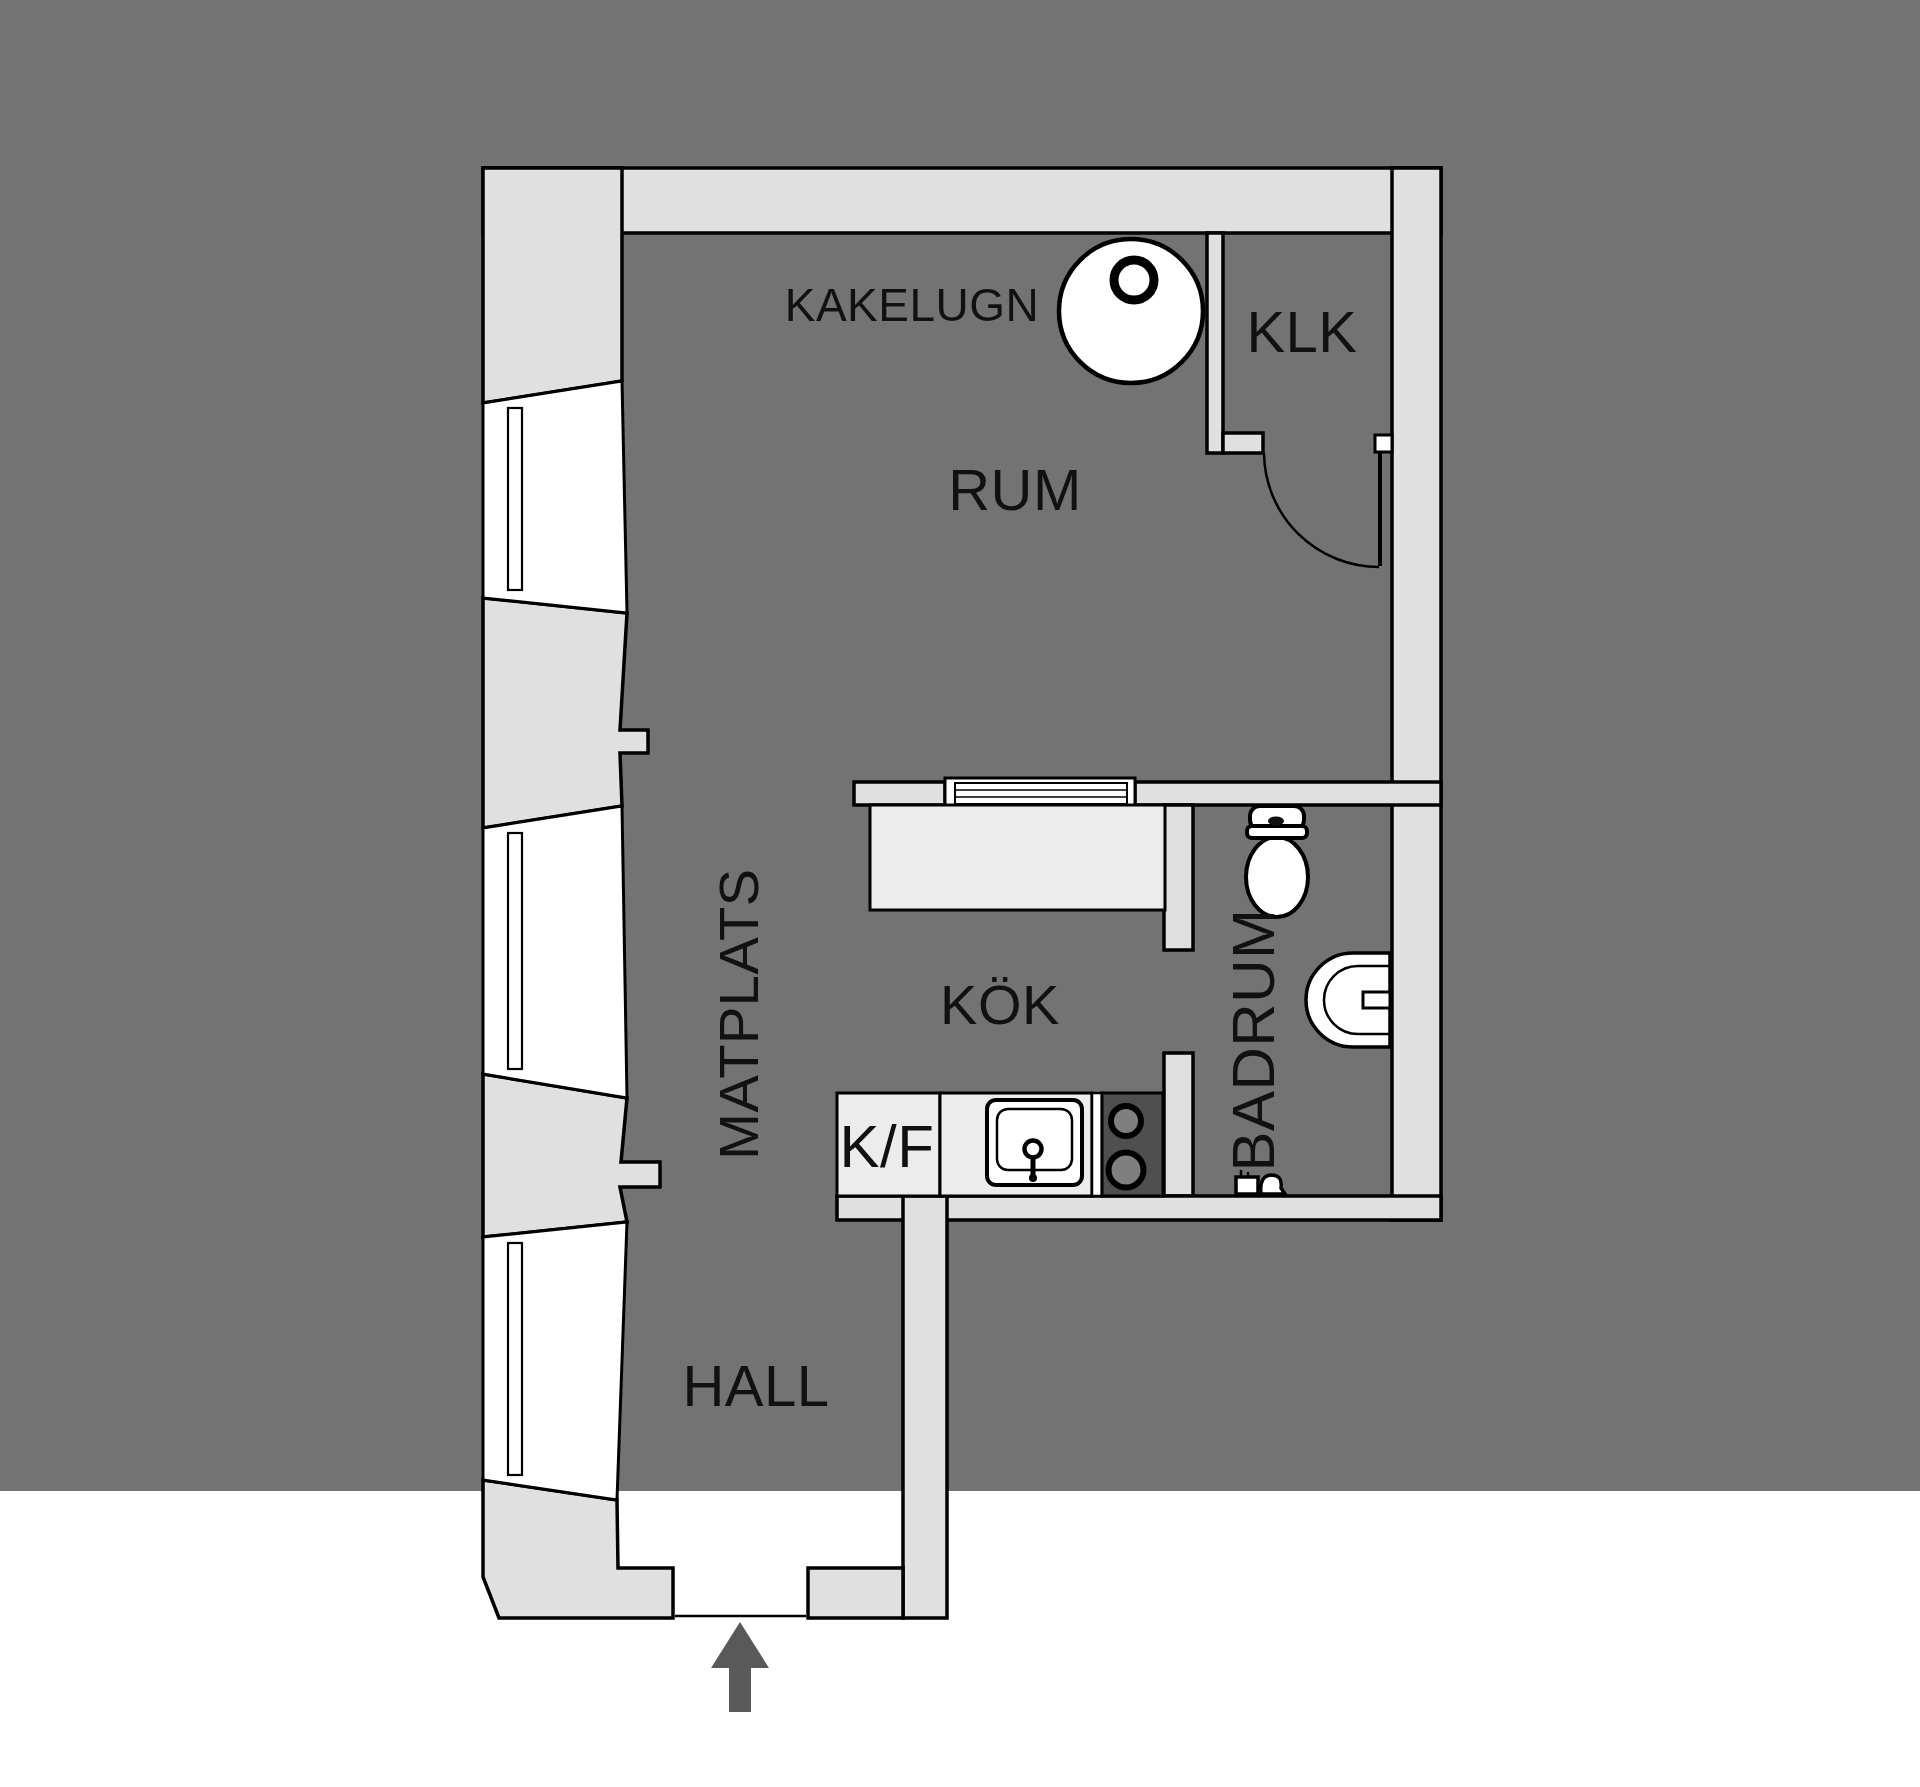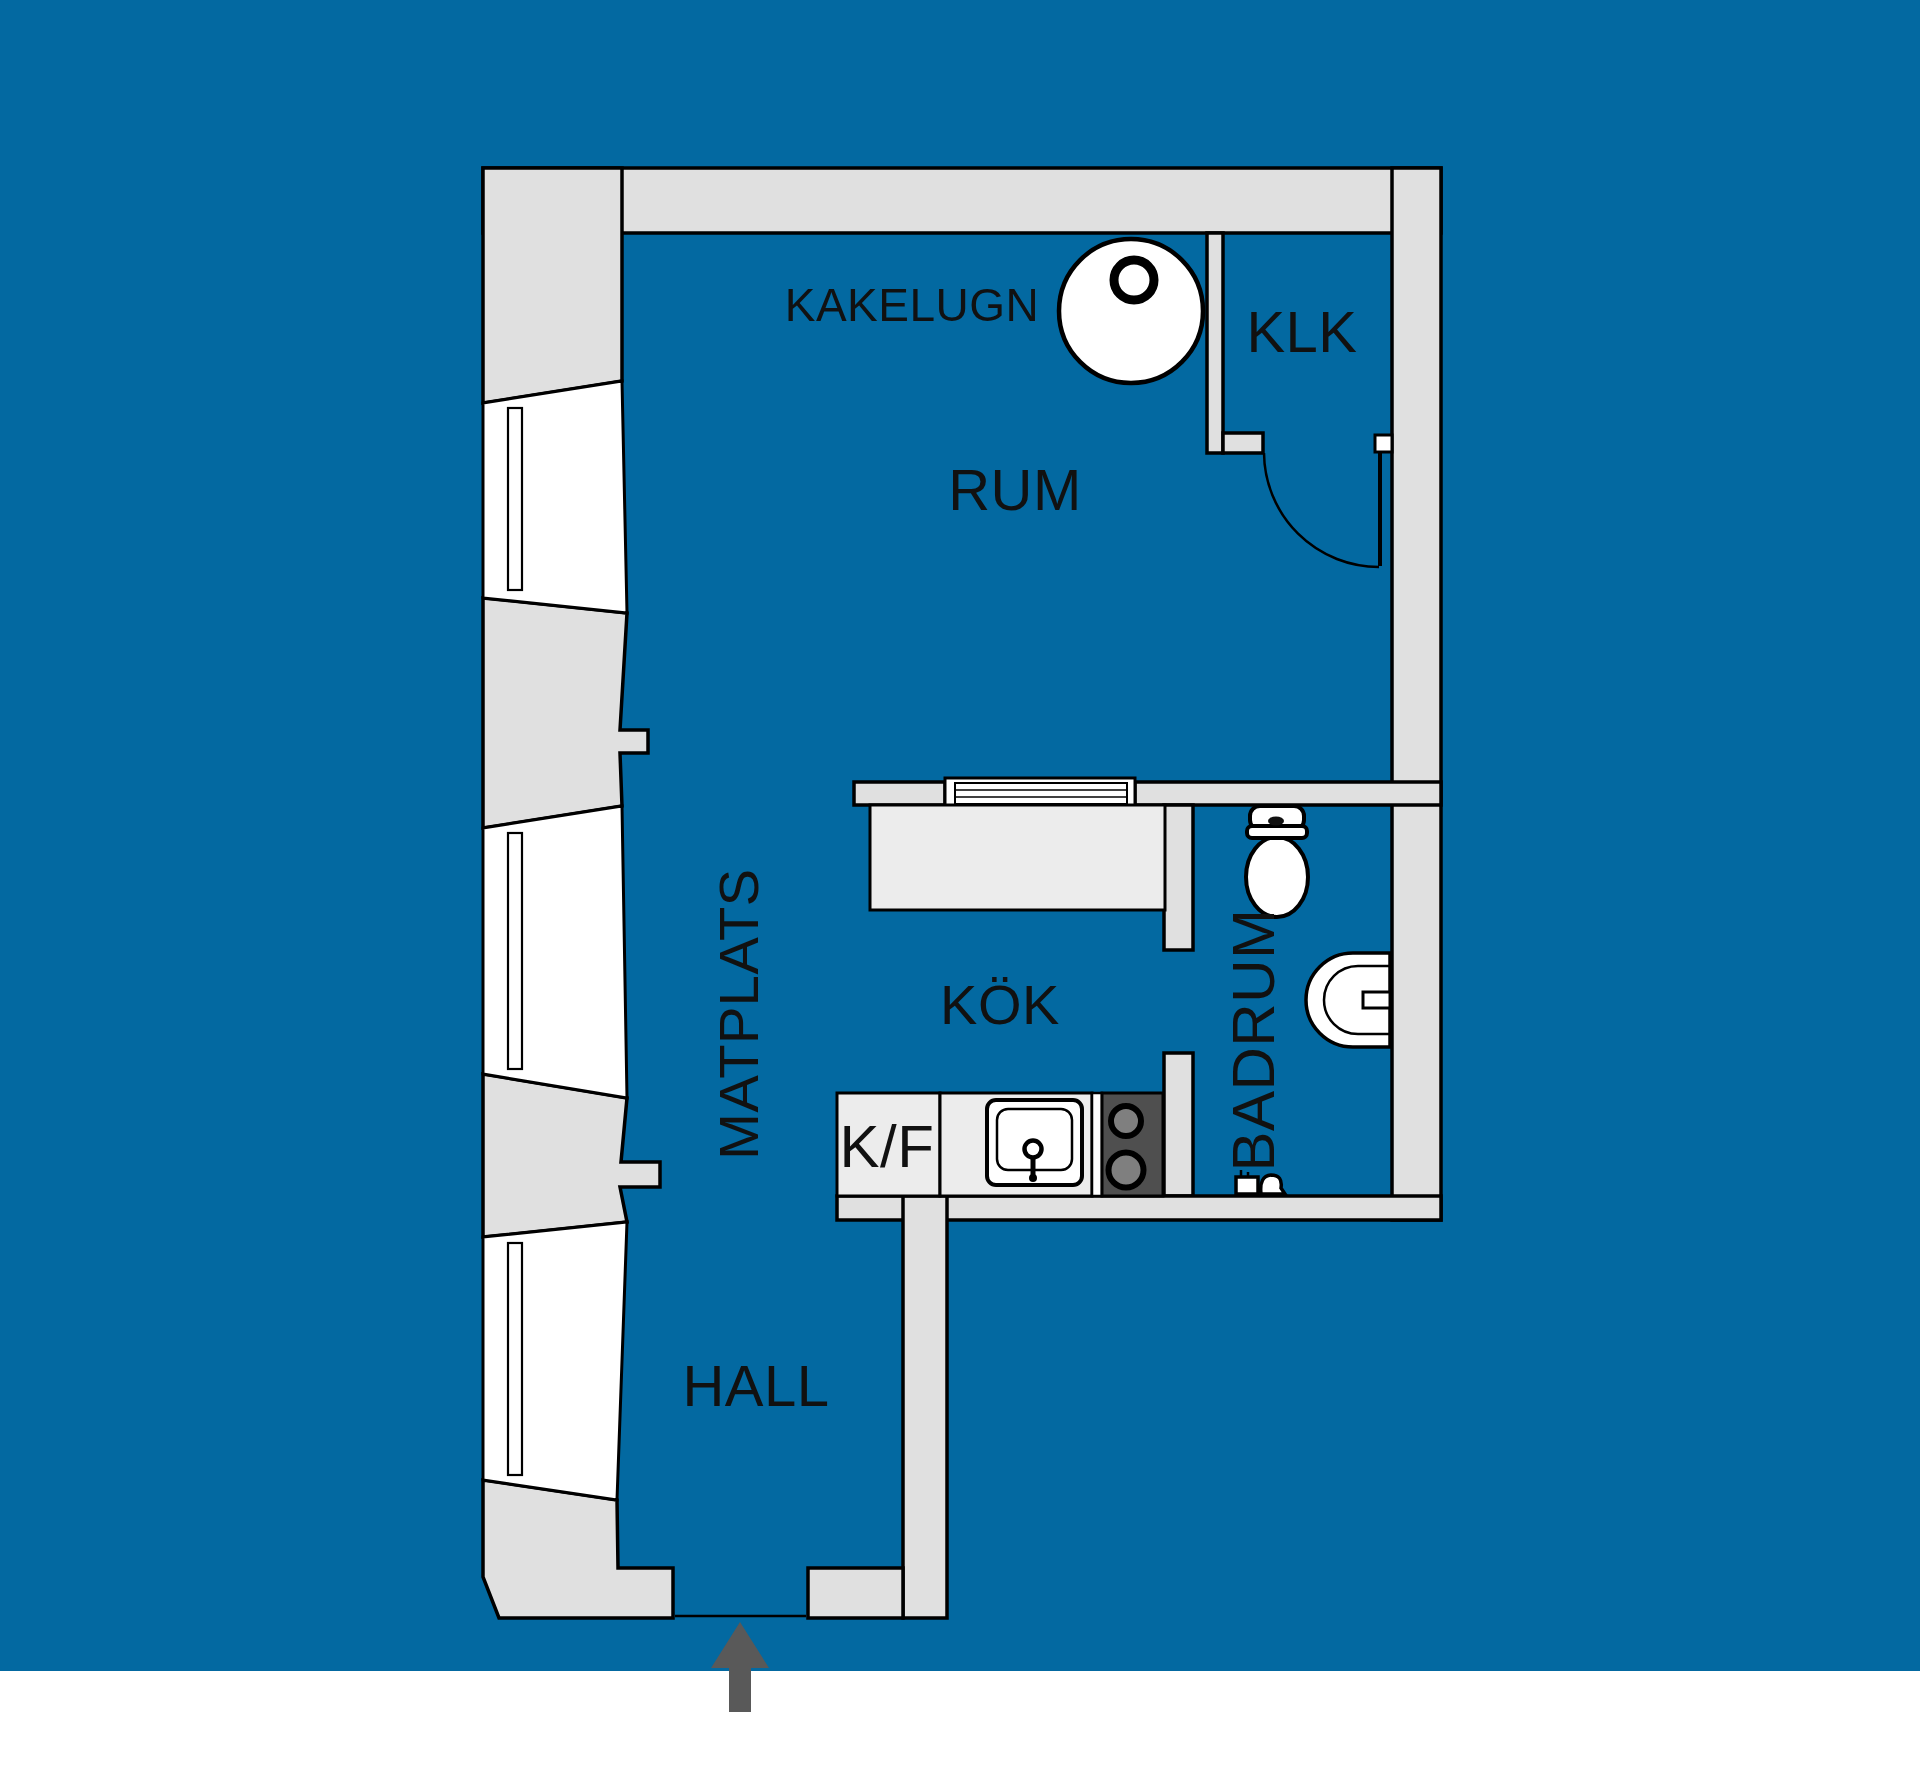--- a/index.html
+++ b/index.html
@@ -6,22 +6,22 @@
     margin: 0;
     padding: 0;
     width: 1920px;
     height: 1787px;
     background: #ffffff;
     overflow: hidden;
   }
   .plan-stage {
     position: relative;
     width: 1920px;
-    height: 1671px;
-    background: #0369a1;
+    height: 1491px;
+    background: #737373;
   }
   svg { display: block; }
   .wall   { fill: #e0e0e0; stroke: #000; stroke-width: 3.5; stroke-linejoin: miter; }
   .winbay { fill: #ffffff; stroke: #000; stroke-width: 3; stroke-linejoin: miter; }
   .frame  { fill: #ffffff; stroke: #000; stroke-width: 2.2; }
   .thin   { fill: none;    stroke: #000; stroke-width: 2.5; }
   .counter{ fill: #ececec; stroke: #000; stroke-width: 3; }
   .hob    { fill: #4f4f4f; stroke: #000; stroke-width: 3; }
   .burner { fill: #7f7f7f; stroke: #000; stroke-width: 6; }
   .roomlabel {

